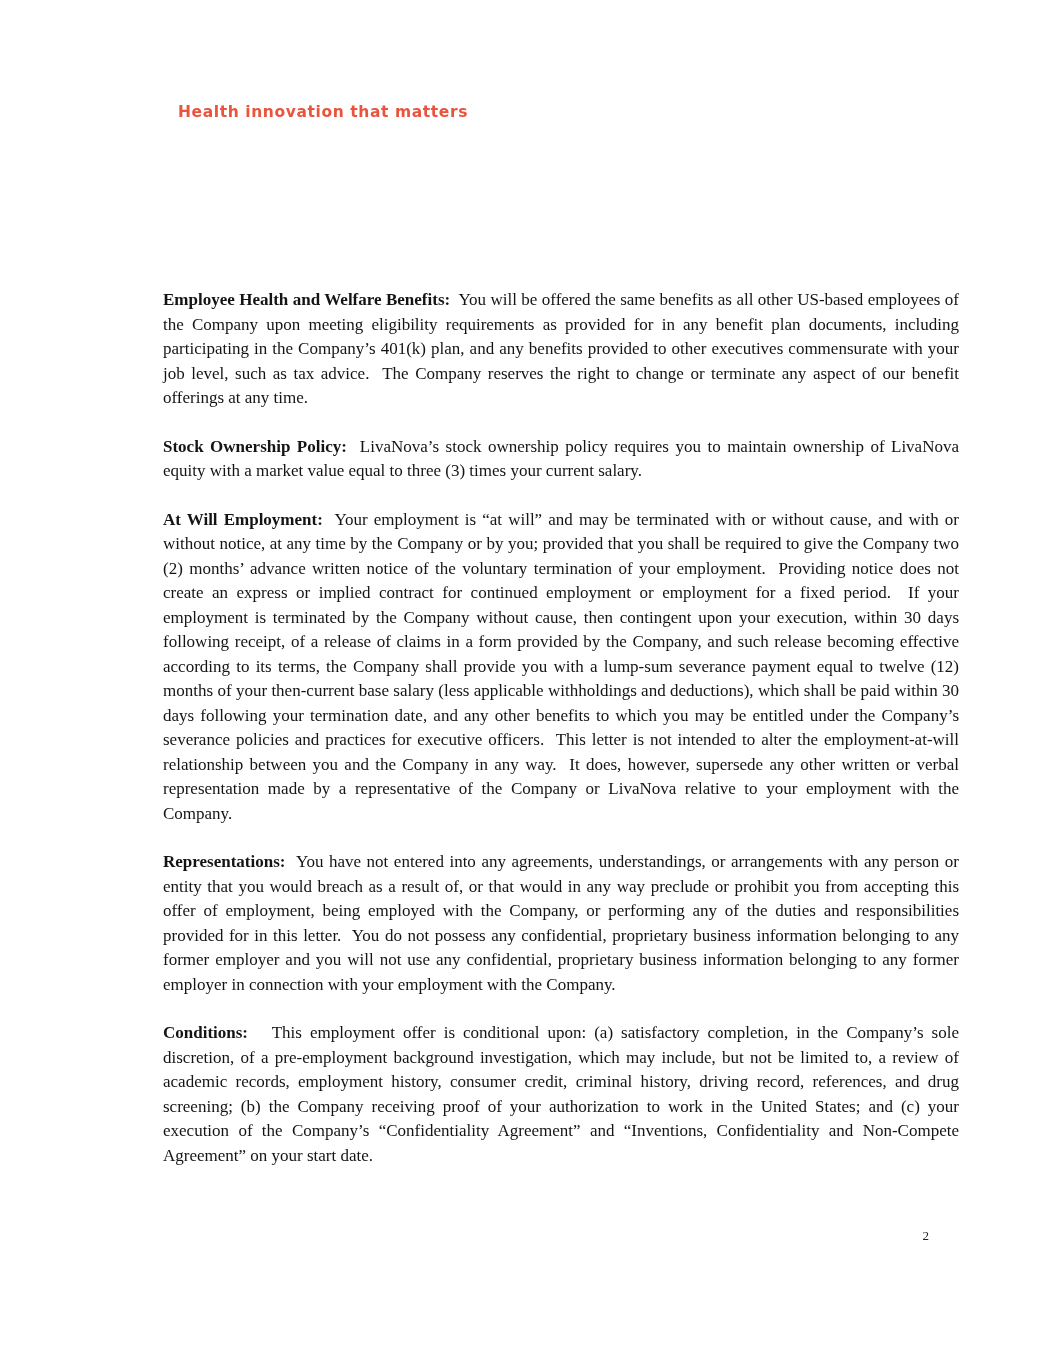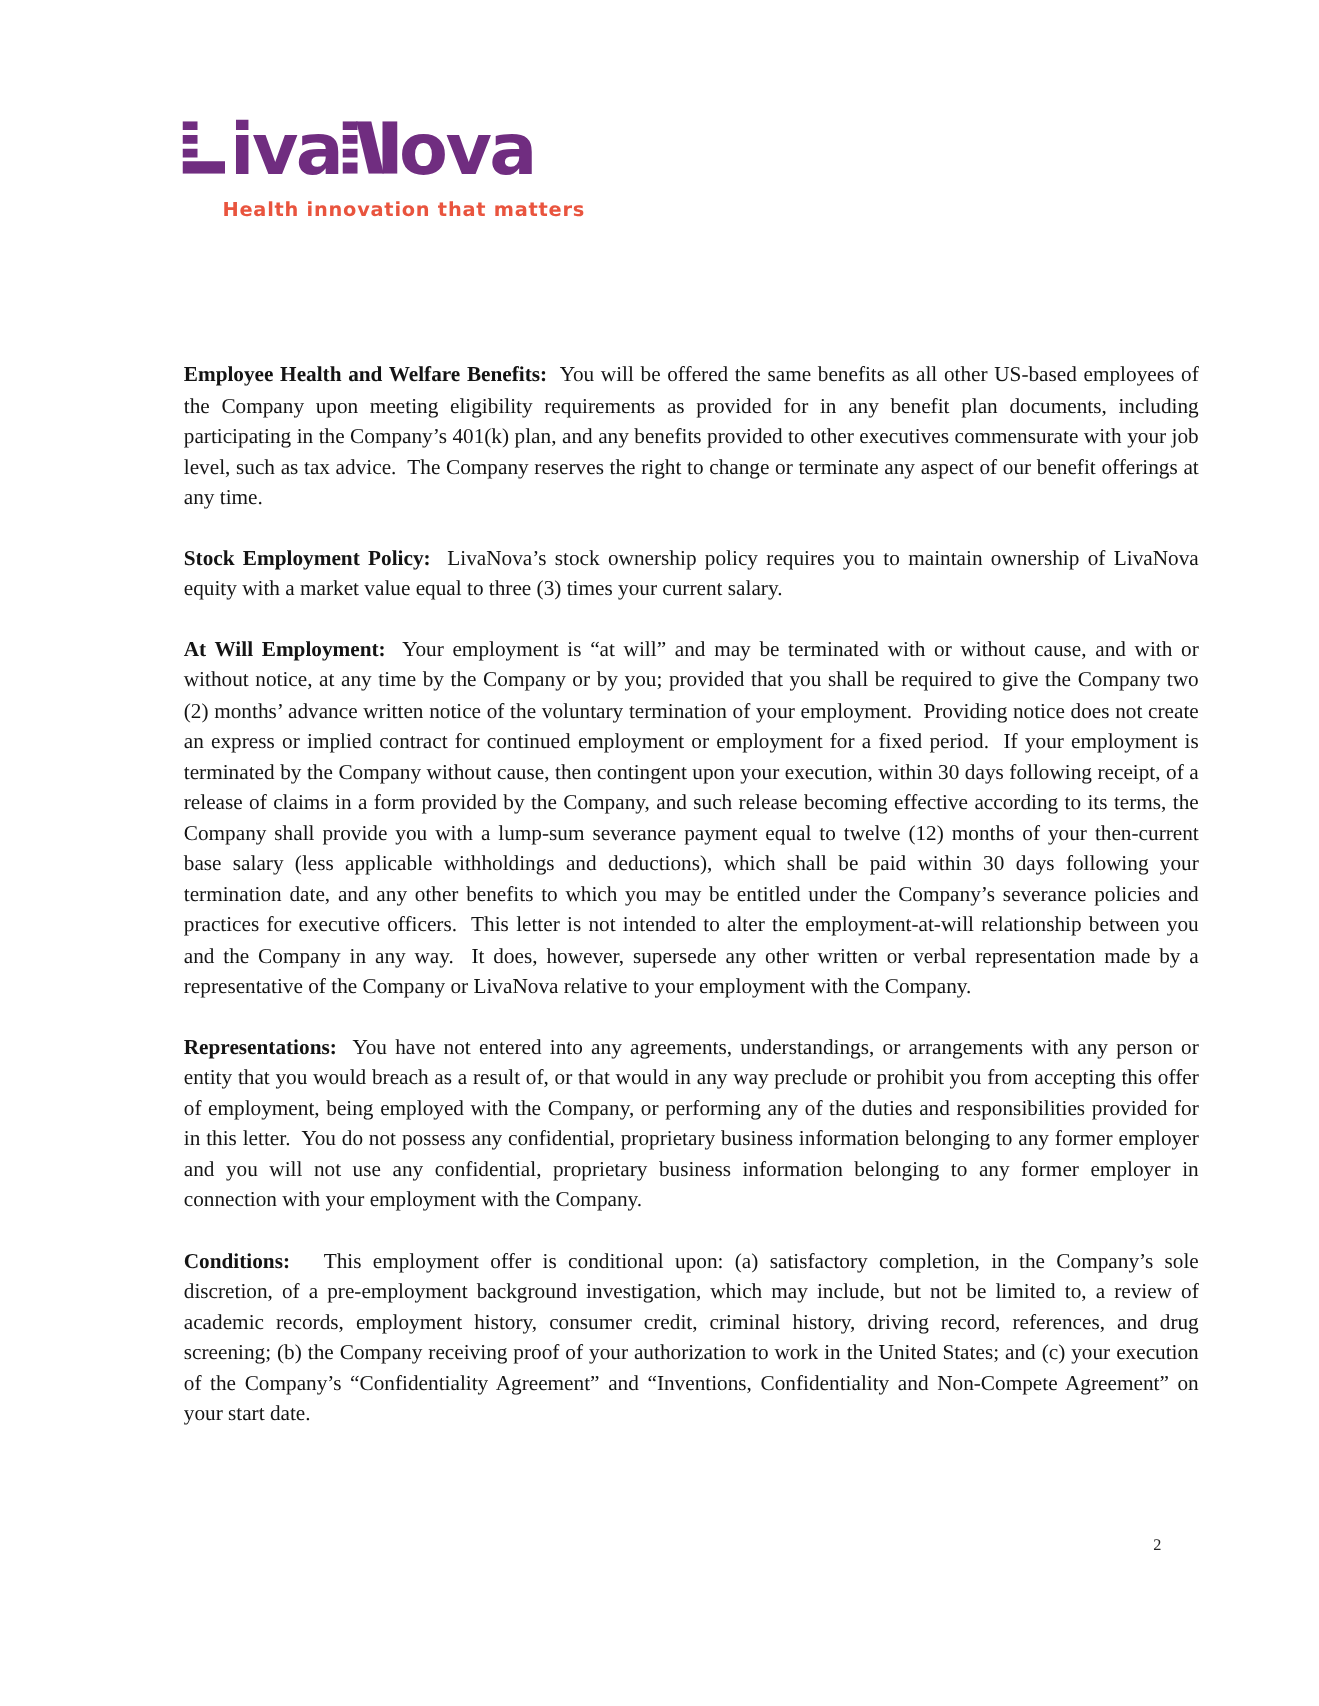--- a/index.html
+++ b/index.html
@@ -50,67 +50,48 @@
   
   .letter-body {
     position: absolute;
     left: 147px;
     top: 288px;
     width: 812px;
     font-size: 17px;
     line-height: 24.5px;
   }
   .para {
-    margin: 0 0 24px 0;
+    margin: 0 0 24px 16px;
     text-align: justify;
   }
   .para-heading { font-weight: bold; }
   
   .page-number {
     position: absolute;
     top: 1228px;
     right: 126px;
     font-size: 13px;
     font-family: "Liberation Serif", serif;
     color: #222;
   }
 </style>
 </head>
 <body>
 
 <div class="page">
 
   <div class="letterhead">
-    <div class="wordmark">
-
-      <svg class="glyph-l" width="36" height="42" viewBox="0 0 36 42" fill="currentColor" aria-hidden="true">
-        <rect x="0" y="0" width="12" height="7"></rect>
-        <rect x="0" y="11" width="12" height="7"></rect>
-        <rect x="0" y="22" width="12" height="7"></rect>
-        <rect x="0" y="32" width="34" height="10"></rect>
-      </svg>
-        <span class="seg">iva</span>
-      <svg class="glyph-n" width="44" height="42" viewBox="0 0 44 42" fill="currentColor" aria-hidden="true">
-        <rect x="0" y="0" width="12" height="7"></rect>
-        <rect x="0" y="11" width="12" height="7"></rect>
-        <rect x="0" y="22" width="12" height="7"></rect>
-        <rect x="0" y="33" width="12" height="9"></rect>
-        <polygon points="11,0 23,0 33,42 21,42"></polygon>
-        <rect x="32" y="0" width="12" height="42"></rect>
-      </svg>
-        <span class="seg">ova</span>
-    </div>
     <div class="tagline">Health innovation that matters</div>
   </div>
 
   <div class="letter-body">
 
     <p class="para"><strong class="para-heading">Employee Health and Welfare Benefits:</strong><span class="para-body">&nbsp; You will be offered the same benefits as all other US-based employees of the Company upon meeting eligibility requirements as provided for in any benefit plan documents, including participating in the Company’s 401(k) plan, and any benefits provided to other executives commensurate with your job level, such as tax advice.&nbsp; The Company reserves the right to change or terminate any aspect of our benefit offerings at any time.</span></p>
 
-    <p class="para"><strong class="para-heading">Stock Employment Policy:</strong><span class="para-body">&nbsp; LivaNova’s stock ownership policy requires you to maintain ownership of LivaNova equity with a market value equal to three (3) times your current salary.</span></p>
+    <p class="para"><strong class="para-heading">Stock Ownership Policy:</strong><span class="para-body">&nbsp; LivaNova’s stock ownership policy requires you to maintain ownership of LivaNova equity with a market value equal to three (3) times your current salary.</span></p>
 
     <p class="para"><strong class="para-heading">At Will Employment:</strong><span class="para-body">&nbsp; Your employment is “at will” and may be terminated with or without cause, and with or without notice, at any time by the Company or by you; provided that you shall be required to give the Company two (2) months’ advance written notice of the voluntary termination of your employment.&nbsp; Providing notice does not create an express or implied contract for continued employment or employment for a fixed period.&nbsp; If your employment is terminated by the Company without cause, then contingent upon your execution, within 30 days following receipt, of a release of claims in a form provided by the Company, and such release becoming effective according to its terms, the Company shall provide you with a lump-sum severance payment equal to twelve (12) months of your then-current base salary (less applicable withholdings and deductions), which shall be paid within 30 days following your termination date, and any other benefits to which you may be entitled under the Company’s severance policies and practices for executive officers.&nbsp; This letter is not intended to alter the employment-at-will relationship between you and the Company in any way.&nbsp; It does, however, supersede any other written or verbal representation made by a representative of the Company or LivaNova relative to your employment with the Company.</span></p>
 
     <p class="para"><strong class="para-heading">Representations:</strong><span class="para-body">&nbsp; You have not entered into any agreements, understandings, or arrangements with any person or entity that you would breach as a result of, or that would in any way preclude or prohibit you from accepting this offer of employment, being employed with the Company, or performing any of the duties and responsibilities provided for in this letter.&nbsp; You do not possess any confidential, proprietary business information belonging to any former employer and you will not use any confidential, proprietary business information belonging to any former employer in connection with your employment with the Company.</span></p>
 
     <p class="para"><strong class="para-heading">Conditions:</strong><span class="para-body">&nbsp;&nbsp; This employment offer is conditional upon: (a) satisfactory completion, in the Company’s sole discretion, of a pre-employment background investigation, which may include, but not be limited to, a review of academic records, employment history, consumer credit, criminal history, driving record, references, and drug screening; (b) the Company receiving proof of your authorization to work in the United States; and (c) your execution of the Company’s “Confidentiality Agreement” and “Inventions, Confidentiality and Non-Compete Agreement” on your start date.</span></p>
 
   </div>
 
   <div class="page-number">2</div>

